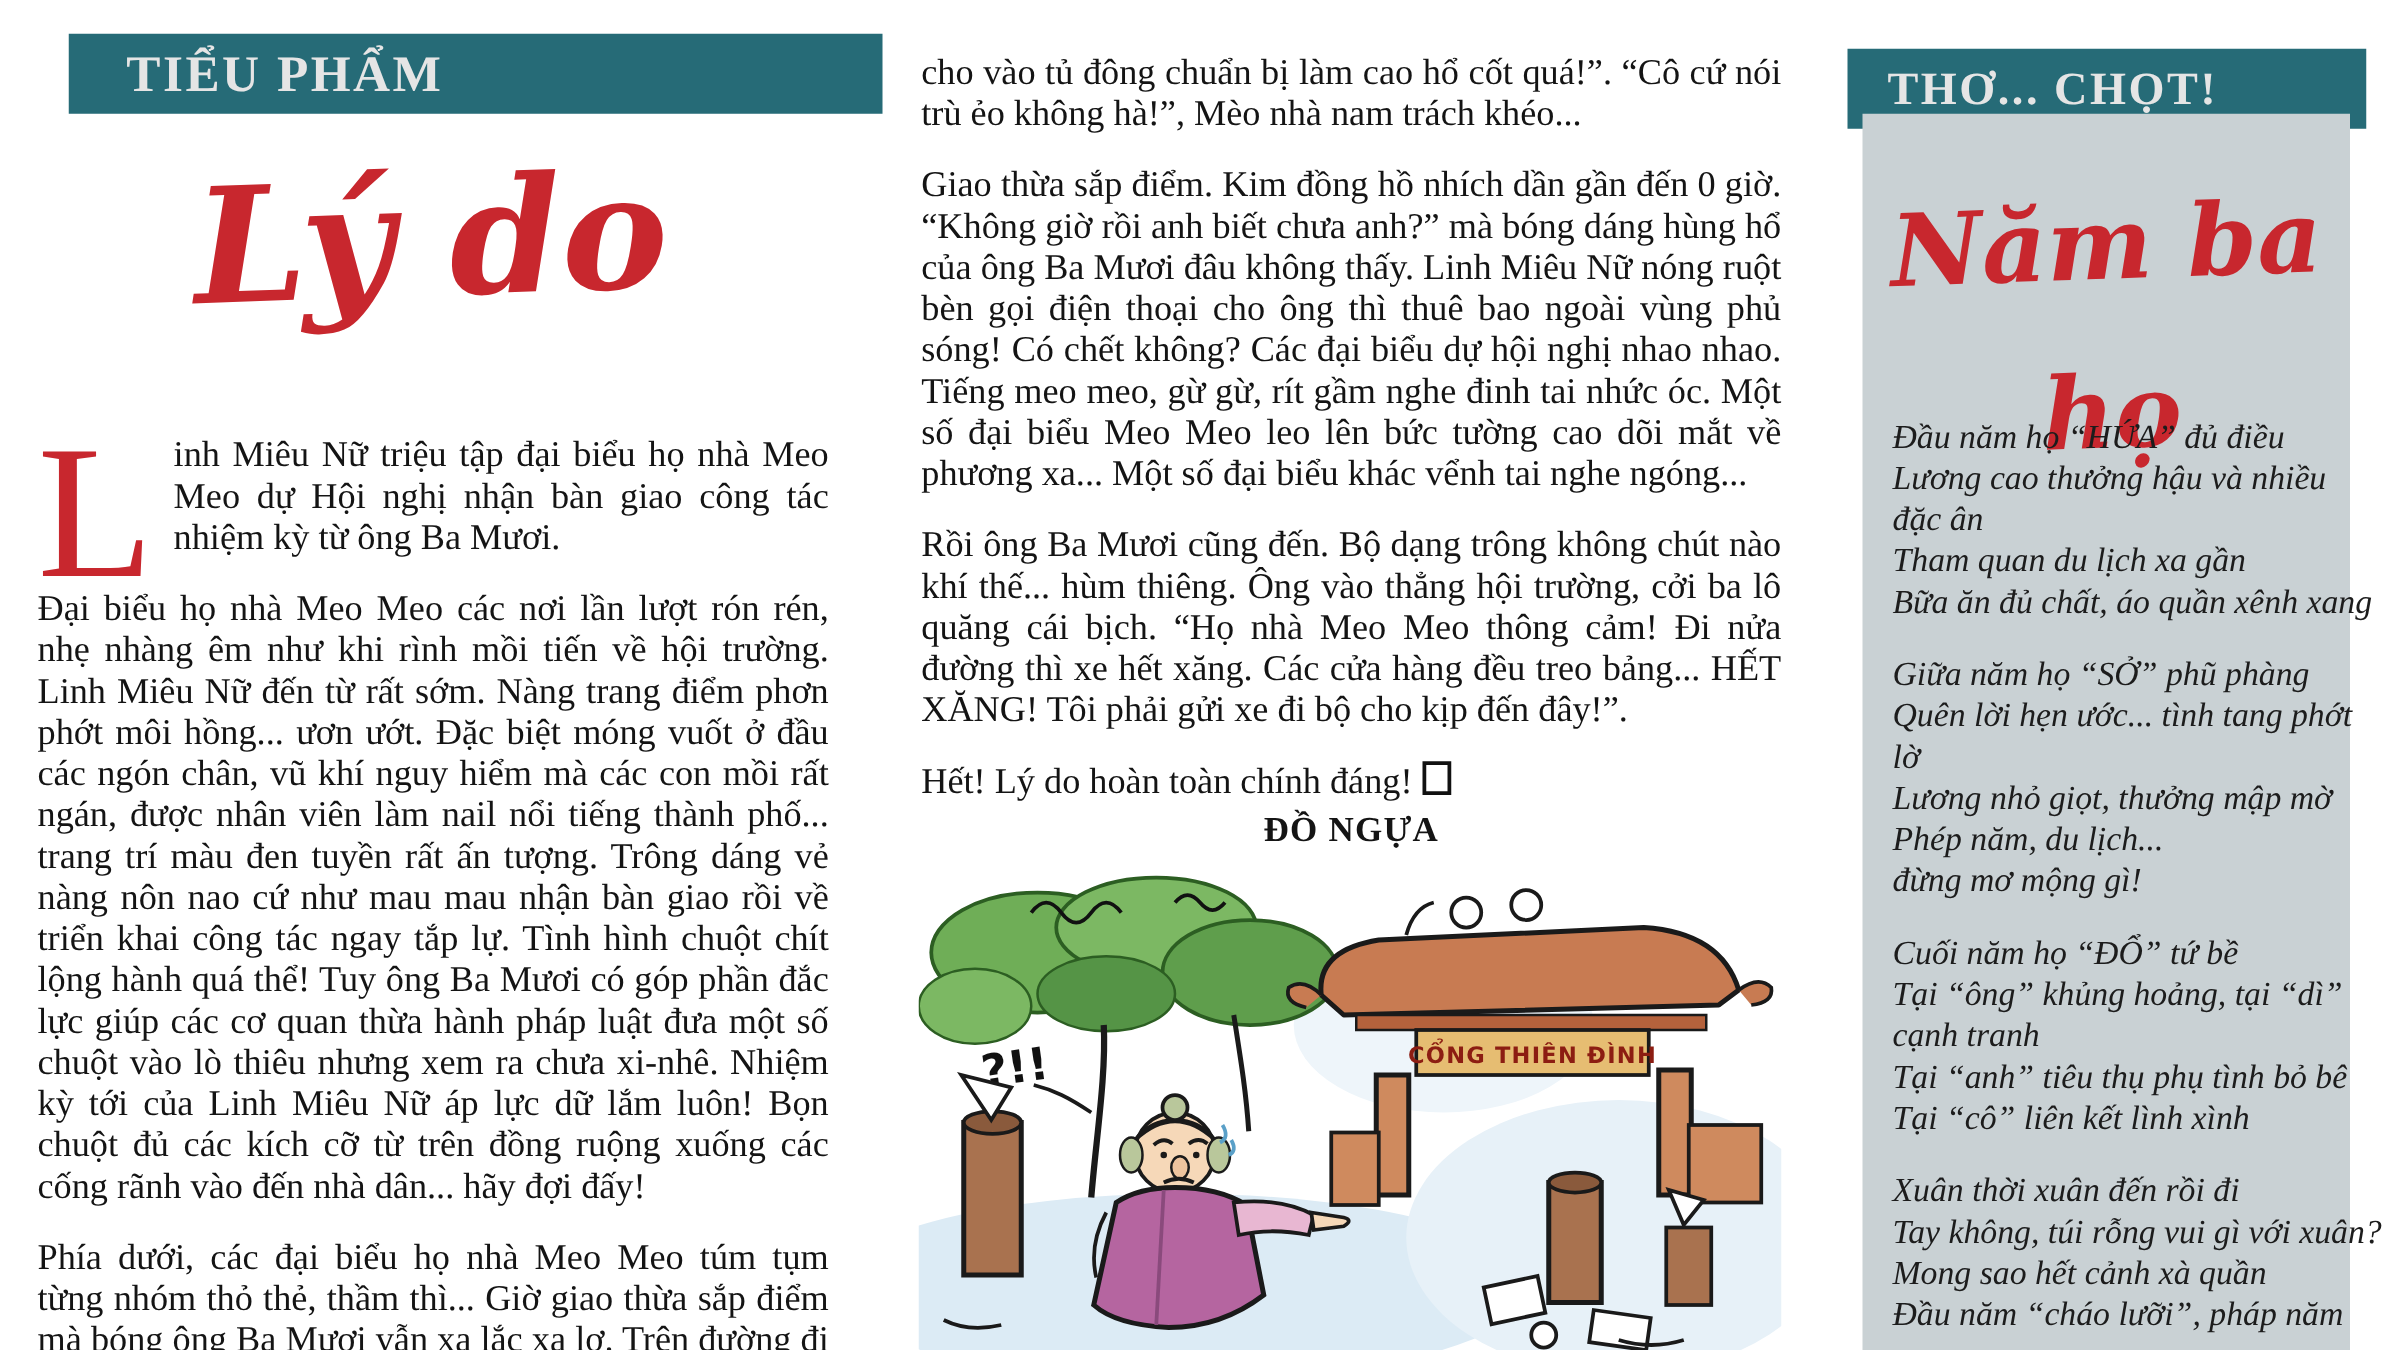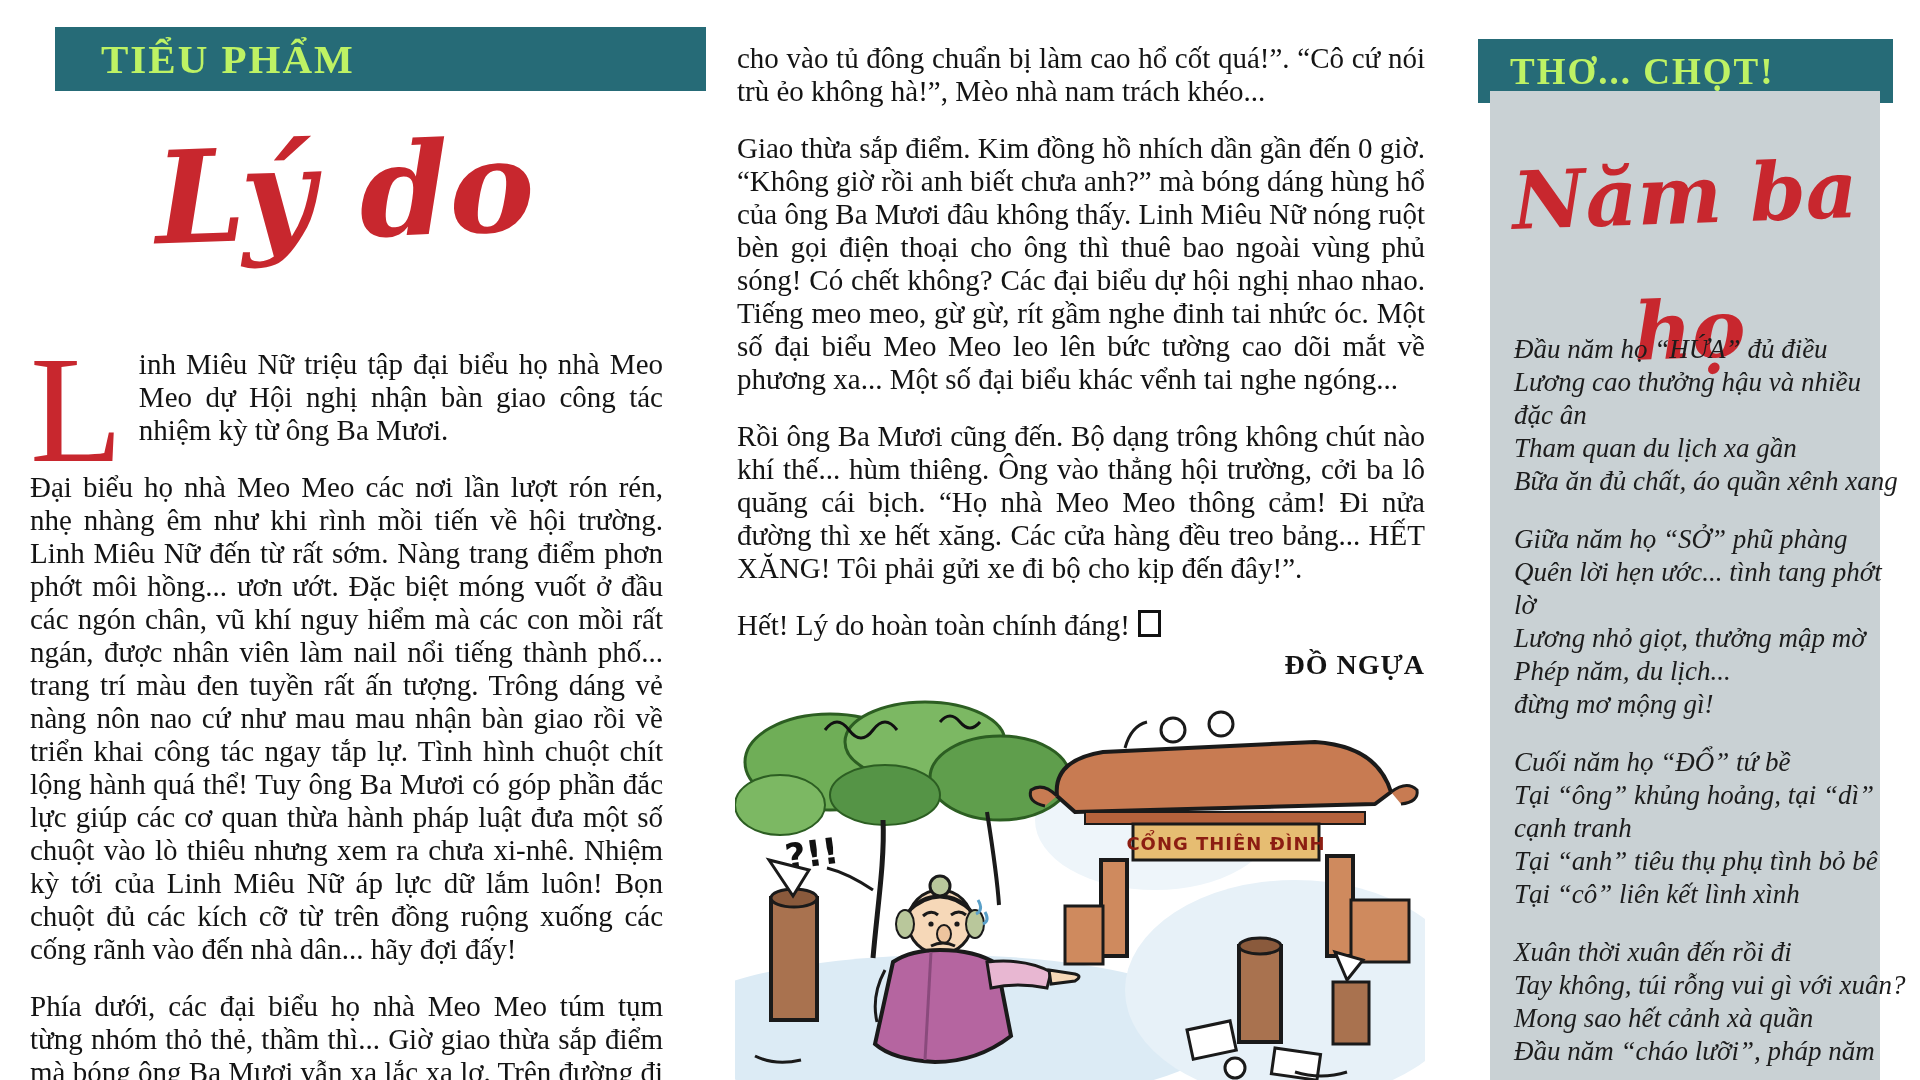--- a/index.html
+++ b/index.html
@@ -1,20 +1,20 @@
 <!DOCTYPE html>
 <html><head>
 <meta charset="utf-8">
 <style>
   html,body{margin:0;padding:0;background:#ffffff;}
   #page{position:relative;width:1920px;height:1080px;background:#ffffff;overflow:hidden;
         font-family:"Liberation Serif",serif;color:#141414;}
 
   
-  .bar{position:absolute;background:#266b77;color:#bef264;
+  .bar{position:absolute;background:#266b77;color:#e5e5e5;
        font-family:"Liberation Serif",serif;font-weight:700;
        display:flex;align-items:center;letter-spacing:2px;}
   #left-bar{left:55px;top:27px;width:605px;height:64px;padding-left:46px;font-size:41px;}
   #right-bar{left:1478px;top:27px;width:383px;height:64px;padding-left:32px;font-size:37px;margin-top:12px;}
 
   
   .script-title{position:absolute;color:#c8272e;
        font-family:"DejaVu Serif",serif;font-style:italic;font-weight:700;
        text-align:center;transform:rotate(-2deg);}
   #left-title{left:40px;top:92px;width:610px;height:215px;font-size:128px;line-height:200px;}
@@ -22,21 +22,21 @@
 
   
   .body-col{position:absolute;font-size:29px;line-height:33px;text-align:justify;margin-top:12px;}
   #left-body{left:30px;top:336px;width:633px;}
   #mid-body{left:737px;top:30px;width:688px;}
   .body-col p{margin:0 0 24px 0;}
   .dropcap{float:left;color:#c8272e;font-size:152px;line-height:108px;
            padding:8px 16px 0 0;font-family:"Liberation Serif",serif;}
   .end-square{display:inline-block;width:17px;height:21px;border:3px solid #111;
               margin-left:8px;vertical-align:-2px;}
-  .author{ text-align:right;font-weight:700;font-size:28px;letter-spacing:1px;margin-top:2px;}
+  .author{ text-align:center;font-weight:700;font-size:28px;letter-spacing:1px;margin-top:2px;}
 
   
   #poem-panel{position:absolute;left:1490px;top:91px;width:390px;height:989px;
               background:#c9d1d4;}
   #poem{position:absolute;left:24px;top:242px;width:342px;
         font-family:"Liberation Serif",serif;font-style:italic;
         font-size:27px;line-height:33px;color:#1c1c1c;}
   .stanza{margin-bottom:25px;}
   .pl{white-space:nowrap;}
   .pr{text-align:left;white-space:nowrap;}

